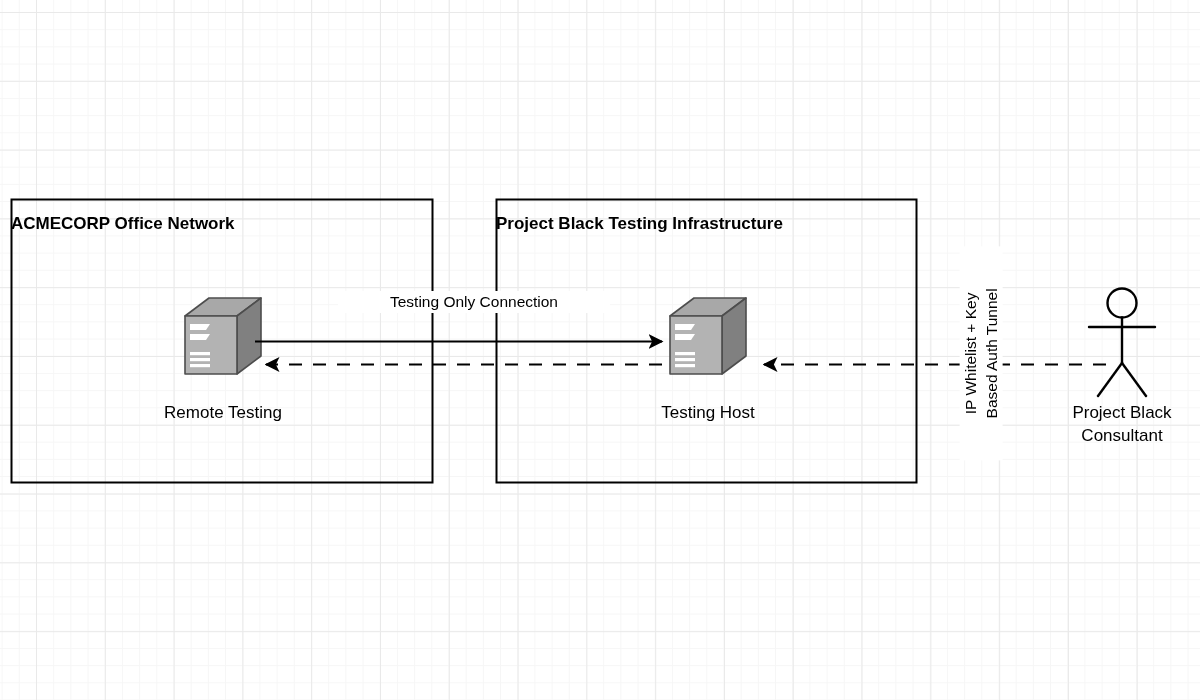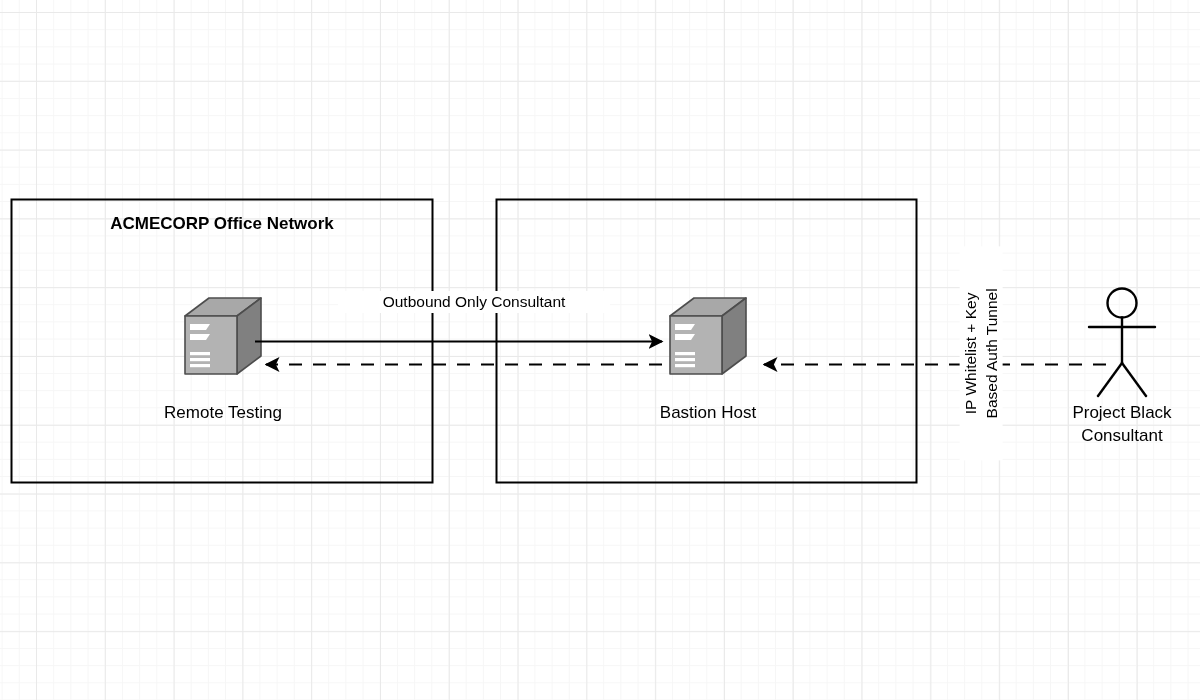--- a/index.html
+++ b/index.html
@@ -32,21 +32,20 @@
     width: 1200px;
     height: 700px;
   }
 
   .zone-title {
     position: absolute;
     font-family: "Liberation Sans", sans-serif;
     font-size: 17px;
     font-weight: bold;
     color: #000000;
-    text-align: center;
     white-space: nowrap;
     line-height: 1.2;
   }
   .node-label {
     position: absolute;
     font-family: "Liberation Sans", sans-serif;
     font-size: 17px;
     font-weight: normal;
     color: #000000;
     text-align: center;
@@ -130,36 +129,37 @@
       <circle cx="1122" cy="303" r="14.5"></circle>
       <line x1="1122" y1="317.5" x2="1122" y2="363"></line>
       <line x1="1089" y1="327" x2="1155" y2="327"></line>
       <line x1="1122" y1="363" x2="1098" y2="396"></line>
       <line x1="1122" y1="363" x2="1146" y2="396"></line>
     </g>
   </svg>
 
   <div class="zone-title" style="left: 11px; top: 214px; width: 422px;">ACMECORP Office Network</div>
 
+  <div class="zone-title" style="left: 496px; top: 214px; width: 421px;">Project Black Testing Infrastructure</div>
 
   <div class="node-label" style="left: 103px; top: 402px; width: 240px;">
     <div>Remote Testing</div>
   </div>
 
   <div class="node-label" style="left: 588px; top: 402px; width: 240px;">
-    <div>Bastion Host</div>
+    <div>Testing Host</div>
   </div>
 
   <div class="node-label" style="left: 1002px; top: 402px; width: 240px;">
     <div>Project Black</div>
     <div>Consultant</div>
   </div>
 
   <div class="edge-label" style="left: 338px; top: 291px; width: 268px;">
-    <div>Outbound Only Consultant</div>
+    <div>Testing Only Connection</div>
   </div>
 
   <div class="edge-label-vertical" style="left: 874px; top: 332px; width: 214px;">
     <div>IP Whitelist + Key</div>
     <div>Based Auth Tunnel</div>
   </div>
 
 </div>
 
 </body></html>

